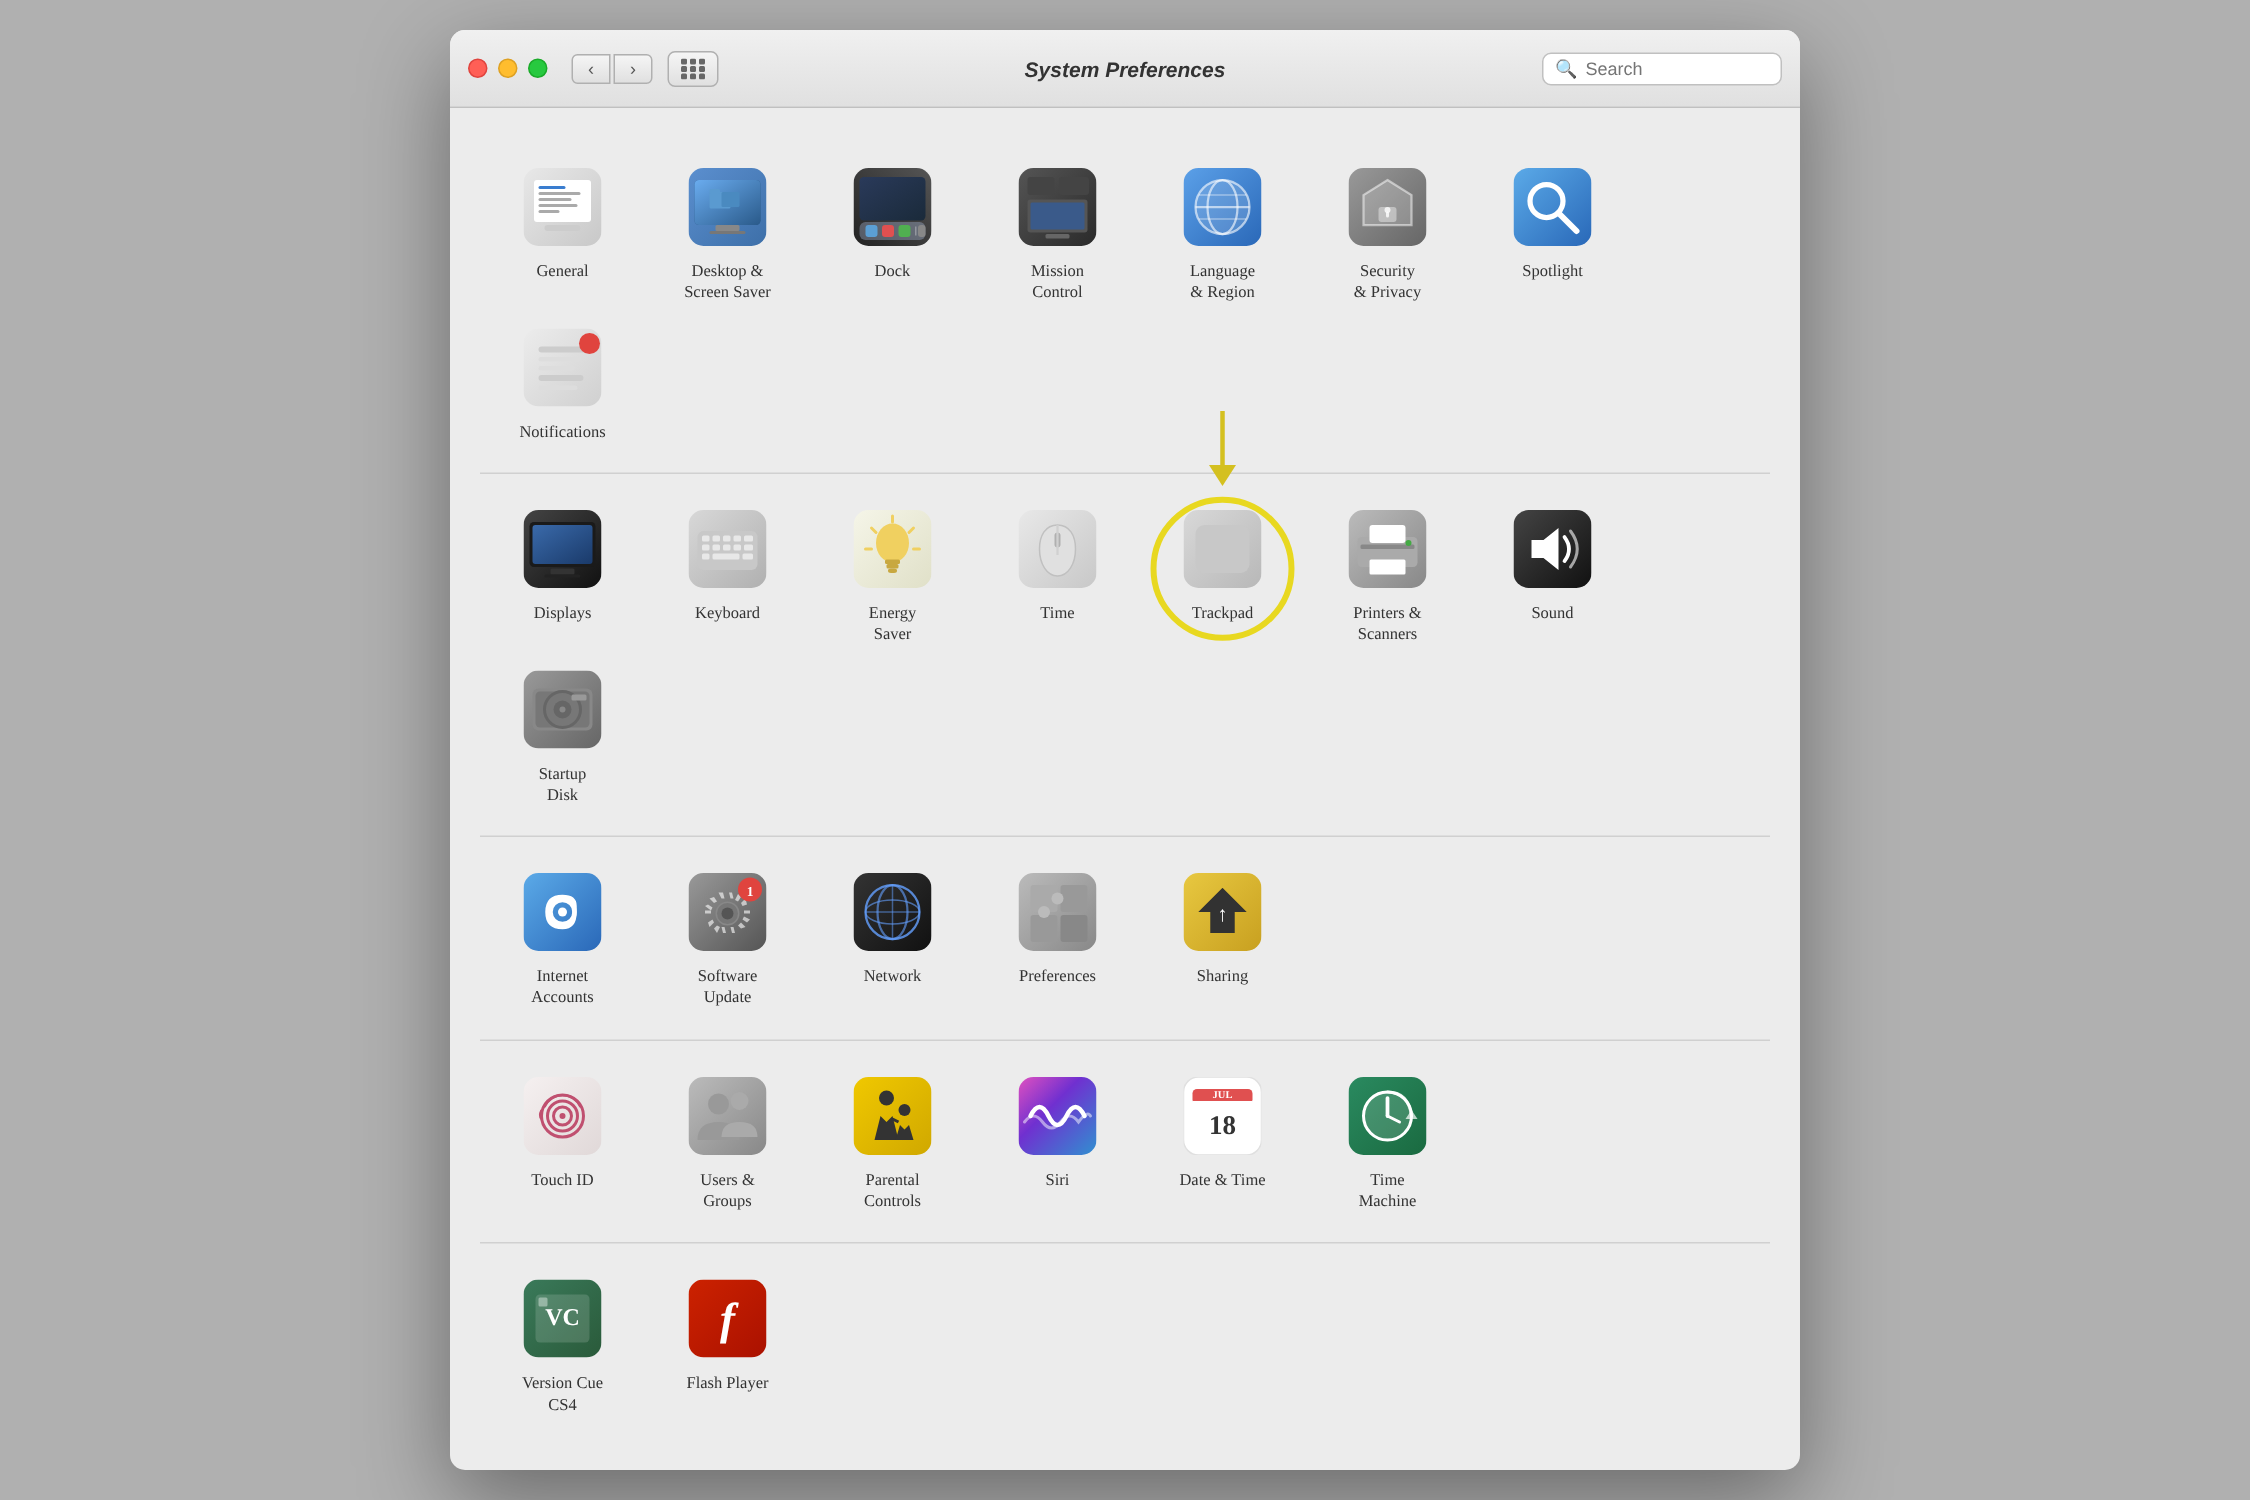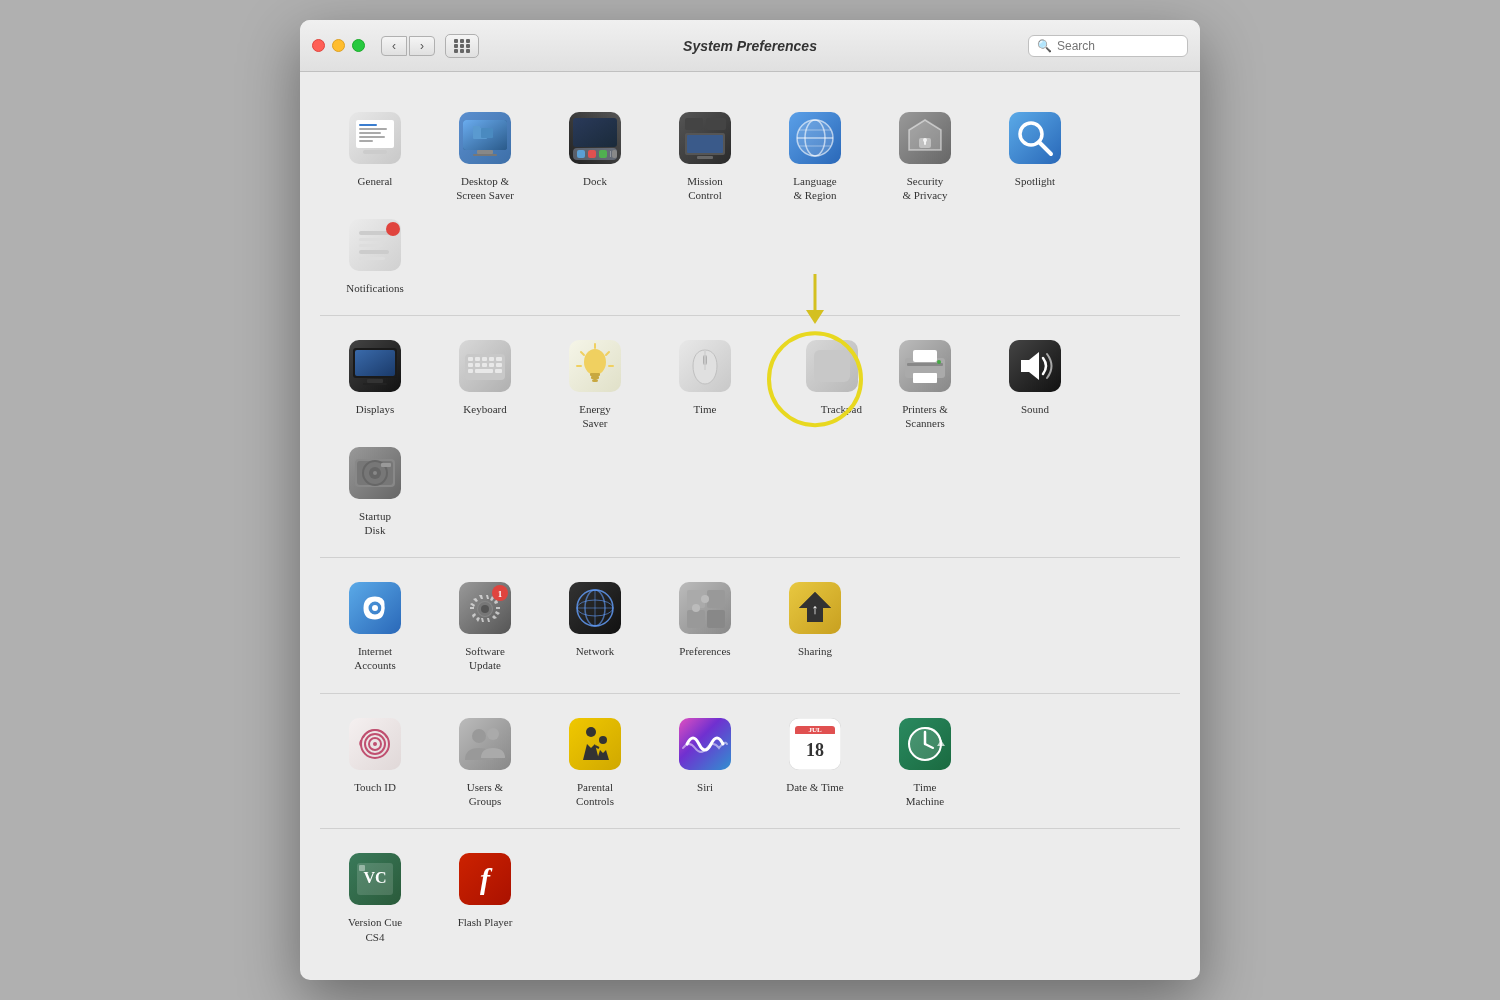--- a/index.html
+++ b/index.html
@@ -163,21 +163,20 @@
 
     .pref-label {
       font-size: 11px;
       color: #333;
       text-align: center;
       line-height: 1.3;
     }
 
     .pref-item.highlighted {
       position: relative;
-      align-items: flex-end;
     }
   </style>
 </head>
 <body>
 
 <div class="window">
 
   <div class="titlebar">
     <div class="traffic-lights">
       <div class="traffic-light close"></div>

